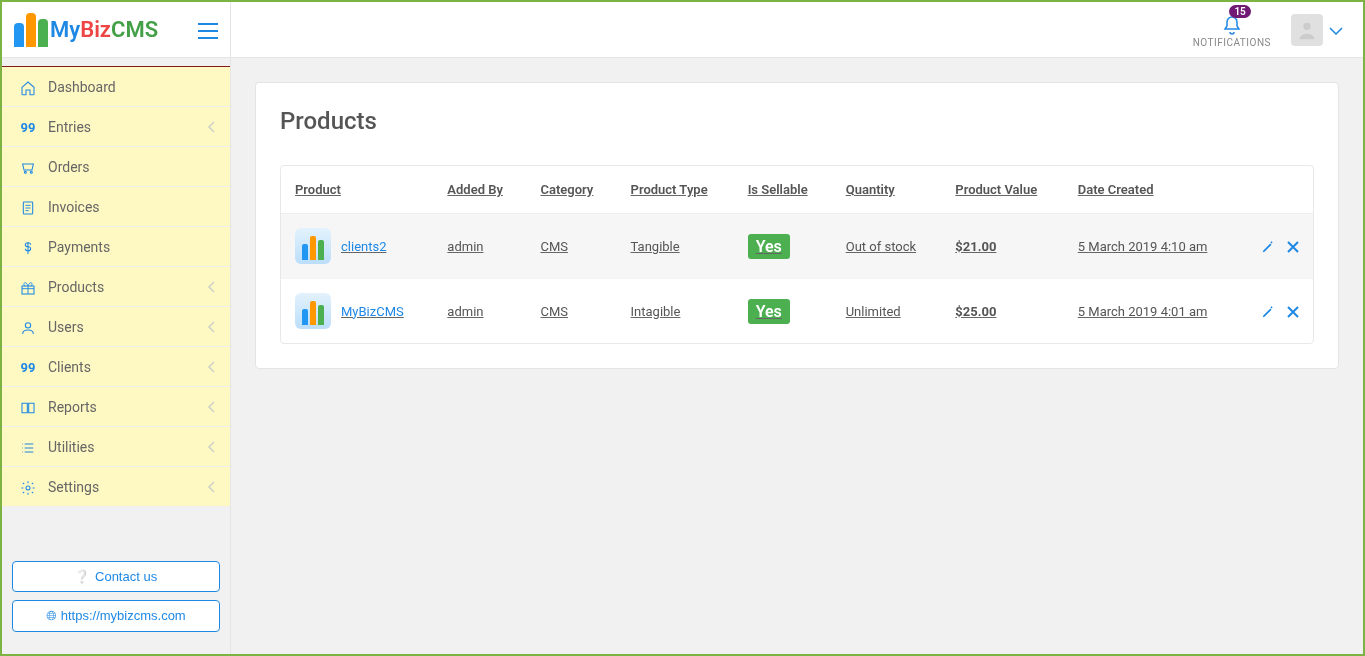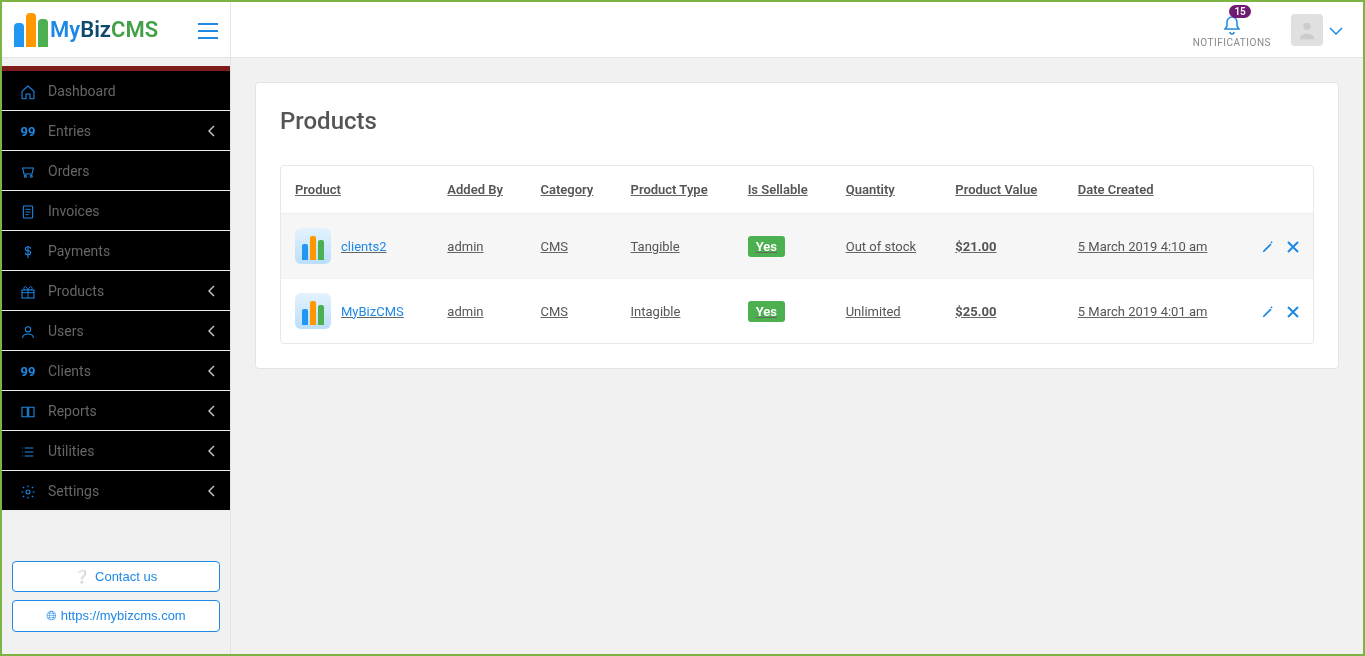--- a/index.html
+++ b/index.html
@@ -8,34 +8,34 @@
 .topbar { height: 56px; display: flex; align-items: center; border-bottom: 1px solid #e4e4e4; background: #fff; }
 .logo-area { width: 229px; height: 100%; display: flex; align-items: center; justify-content: space-between; padding: 0 12px; border-right: 1px solid #e4e4e4; }
 .logo { display: flex; align-items: center; gap: 2px; }
 .logo-bars { display: flex; align-items: flex-end; gap: 2px; }
 .logo-bars span { width: 10px; border-radius: 4px 4px 0 0; display: inline-block; }
 .logo-bars span:nth-child(1) { height: 24px; background: #2196f3; }
 .logo-bars span:nth-child(2) { height: 34px; background: #ff9800; }
 .logo-bars span:nth-child(3) { height: 28px; background: #4caf50; }
 .logo-text { font-size: 22px; font-weight: 600; }
 .logo-text .my { color: #1e88e5; }
-.logo-text .biz { color: #0c4a6e; }
+.logo-text .biz { color: #ef4444; }
 .logo-text .cms { color: #43a047; }
 .hamburger { color: #1e88e5; cursor: pointer; font-size: 20px; }
 .topbar-right { flex: 1; display: flex; justify-content: flex-end; align-items: center; padding-right: 20px; gap: 20px; }
 .notif { position: relative; text-align: center; cursor: pointer; }
 .notif .bell { font-size: 20px; color: #1e88e5; position: relative; display: inline-block; }
 .notif .badge { position: absolute; top: -6px; right: -10px; background: #701a75; color: #fff; font-size: 10px; border-radius: 8px; padding: 1px 5px; font-weight: 600; }
 .notif .lbl { font-size: 10px; color: #888; letter-spacing: 0.5px; display: block; margin-top: 2px; }
 .avatar-area { display: flex; align-items: center; gap: 6px; cursor: pointer; }
 .avatar { width: 32px; height: 32px; background: #e0e0e0; border-radius: 4px; display: flex; align-items: center; justify-content: center; color: #bbb; }
 .chevron-down { color: #1e88e5; font-size: 14px; }
 .body-row { flex: 1; display: flex; min-height: 0; }
 .sidebar { width: 229px; background: #f1f1f1; border-right: 1px solid #e4e4e4; display: flex; flex-direction: column; }
-.nav-group { background: #000000; border-top: 5px solid #7f1d1d; margin-top: 8px; }
+.nav-group { background: #fef9c3; border-top: 1px solid #7f1d1d; margin-top: 8px; }
 .nav-item { display: flex; align-items: center; padding: 10px 14px; border-bottom: 1px solid #eee; cursor: pointer; color: #666; }
 .nav-icon { width: 24px; text-align: center; color: #1e88e5; font-size: 16px; margin-right: 8px; }
 .nav-label { flex: 1; font-size: 14px; }
 .nav-chev { color: #ccc; font-size: 12px; }
 .sidebar-bottom { margin-top: auto; padding: 14px 10px; }
 .sidebar-btn { display: block; width: 100%; border: 1px solid #1e88e5; color: #1e88e5; background: #fff; text-align: center; padding: 7px 0; border-radius: 4px; margin-bottom: 8px; cursor: pointer; font-size: 13px; }
 .sidebar-btn svg, .sidebar-btn .ico { margin-right: 4px; }
 .main { flex: 1; display: flex; flex-direction: column; background: #f1f1f1; min-width: 0; }
 .content { flex: 1; padding: 24px; overflow: auto; }
 .card { background: #fff; border: 1px solid #e4e4e4; border-radius: 4px; padding: 24px; }
@@ -46,21 +46,21 @@
 .table td { padding: 14px 14px; font-size: 13px; color: #555; border-bottom: 1px solid #f3f3f3; vertical-align: middle; }
 .table tbody tr:nth-child(odd) { background: #f6f6f6; }
 .table tbody tr:last-child td { border-bottom: none; }
 .prod-cell { display: flex; align-items: center; gap: 10px; }
 .prod-img { width: 36px; height: 36px; border-radius: 6px; background: linear-gradient(180deg,#e3f2fd,#bbdefb); display: flex; align-items: flex-end; justify-content: center; padding: 4px; }
 .prod-img span { width: 6px; border-radius: 2px 2px 0 0; margin: 0 1px; display: inline-block; }
 .prod-img span:nth-child(1){ height:16px; background:#2196f3;}
 .prod-img span:nth-child(2){ height:24px; background:#ff9800;}
 .prod-img span:nth-child(3){ height:20px; background:#4caf50;}
 .prod-link { color: #1e88e5; cursor: pointer; }
-.badge-yes { background: #4caf50; color: #fff; padding: 3px 8px; border-radius: 3px; font-size: 13px; font-weight: 600; }
+.badge-yes { background: #4caf50; color: #fff; padding: 3px 8px; border-radius: 3px; font-size: 16px; font-weight: 600; }
 .out-stock { color: #c62828; }
 .bold { font-weight: 700; color: #333; }
 .row-actions { display: flex; gap: 12px; justify-content: flex-end; }
 .row-actions .ico { color: #1e88e5; cursor: pointer; font-size: 14px; }
 .footer { height: 40px; display: flex; align-items: center; justify-content: space-between; padding: 0 20px; background: #fff; border-top: 1px solid #e4e4e4; font-size: 12px; color: #888; }
 .footer .brand { font-weight: 700; color: #555; letter-spacing: 0.5px; }
 .footer .up { color: #888; cursor: pointer; font-size: 16px; }
 svg { vertical-align: middle; }
 </style>
 </head>

